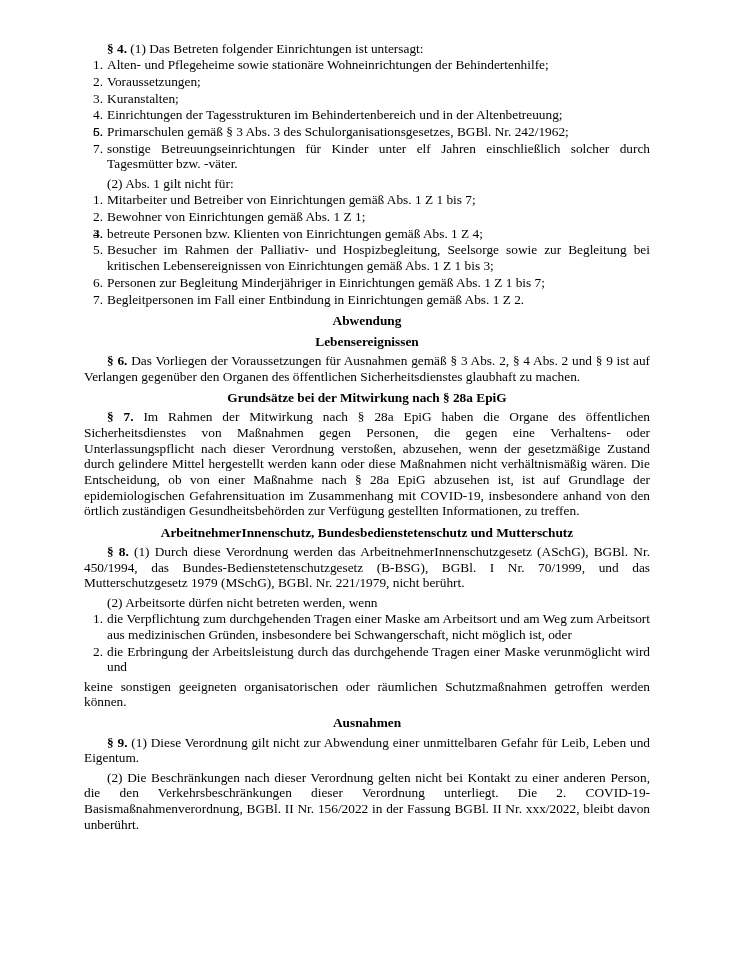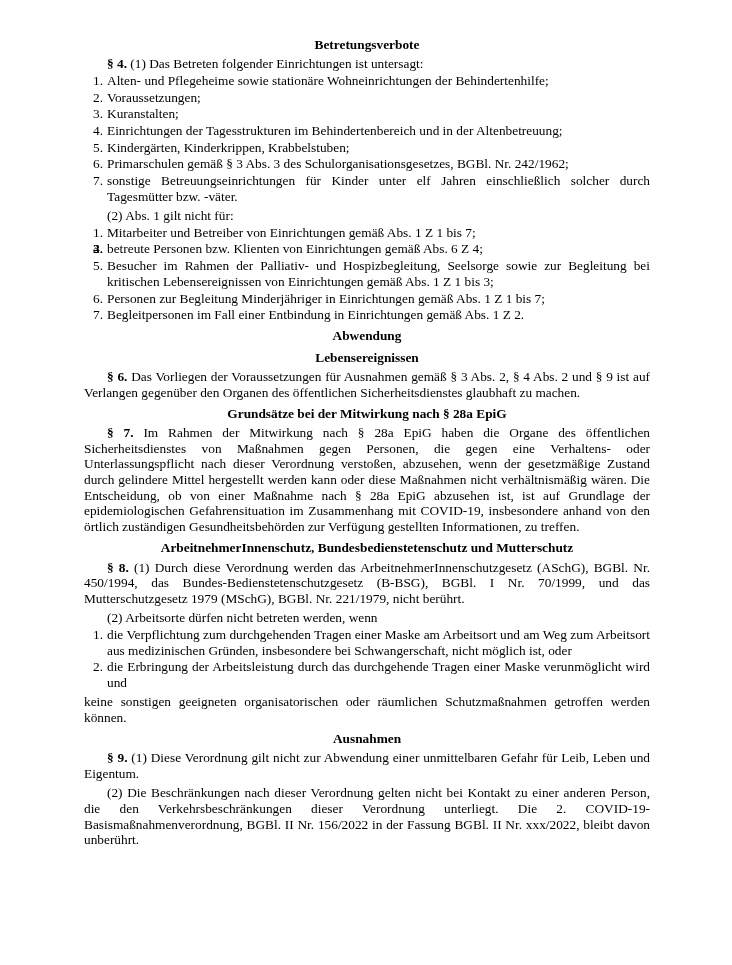--- a/index.html
+++ b/index.html
@@ -57,41 +57,40 @@
     width: 19px;
     text-align: right;
   }
 </style>
 </head>
 <body>
 
 <div class="page">
   <div class="content">
 
-    <div class="heading first">Betretungsverbote</div>
 
     <p class="para"><span class="lead">§ 4.</span> <span>(1) Das Betreten folgender Einrichtungen ist untersagt:</span></p>
 
     <div class="list">
       <div class="li"><span class="num">1.</span><span>Alten- und Pflegeheime sowie stationäre Wohneinrichtungen der Behindertenhilfe;</span></div>
       <div class="li"><span class="num">2.</span><span>Voraussetzungen;</span></div>
       <div class="li"><span class="num">3.</span><span>Kuranstalten;</span></div>
       <div class="li"><span class="num">4.</span><span>Einrichtungen der Tagesstrukturen im Behindertenbereich und in der Altenbetreuung;</span></div>
-      <div class="li"><span class="num">5.</span><span>Kindergärten, Kinderkrippen, Krabbelstuben;</span></div>
+      <div class="li"><span class="num">5.</span></div>
       <div class="li"><span class="num">6.</span><span>Primarschulen gemäß § 3 Abs. 3 des Schulorganisationsgesetzes, BGBl. Nr. 242/1962;</span></div>
       <div class="li"><span class="num">7.</span><span>sonstige Betreuungseinrichtungen für Kinder unter elf Jahren einschließlich solcher durch Tagesmütter bzw. -väter.</span></div>
     </div>
 
     <p class="para"><span>(2) Abs. 1 gilt nicht für:</span></p>
 
     <div class="list">
       <div class="li"><span class="num">1.</span><span>Mitarbeiter und Betreiber von Einrichtungen gemäß Abs. 1 Z 1 bis 7;</span></div>
-      <div class="li"><span class="num">2.</span></div>
+      <div class="li"><span class="num">2.</span><span>Bewohner von Einrichtungen gemäß Abs. 1 Z 1;</span></div>
       <div class="li"><span class="num">3.</span></div>
-      <div class="li"><span class="num">4.</span><span>betreute Personen bzw. Klienten von Einrichtungen gemäß Abs. 6 Z 4;</span></div>
+      <div class="li"><span class="num">4.</span><span>betreute Personen bzw. Klienten von Einrichtungen gemäß Abs. 1 Z 4;</span></div>
       <div class="li"><span class="num">5.</span><span>Besucher im Rahmen der Palliativ- und Hospizbegleitung, Seelsorge sowie zur Begleitung bei kritischen Lebensereignissen von Einrichtungen gemäß Abs. 1 Z 1 bis 3;</span></div>
       <div class="li"><span class="num">6.</span><span>Personen zur Begleitung Minderjähriger in Einrichtungen gemäß Abs. 1 Z 1 bis 7;</span></div>
       <div class="li"><span class="num">7.</span><span>Begleitpersonen im Fall einer Entbindung in Einrichtungen gemäß Abs. 1 Z 2.</span></div>
     </div>
 
     <div class="heading">Abwendung</div>
 
     <div class="heading">Lebensereignissen</div>
     <p class="para"><span class="lead">§ 6.</span> <span>Das Vorliegen der Voraussetzungen für Ausnahmen gemäß § 3 Abs. 2, § 4 Abs. 2 und § 9 ist auf Verlangen gegenüber den Organen des öffentlichen Sicherheitsdienstes glaubhaft zu machen.</span></p>
 

